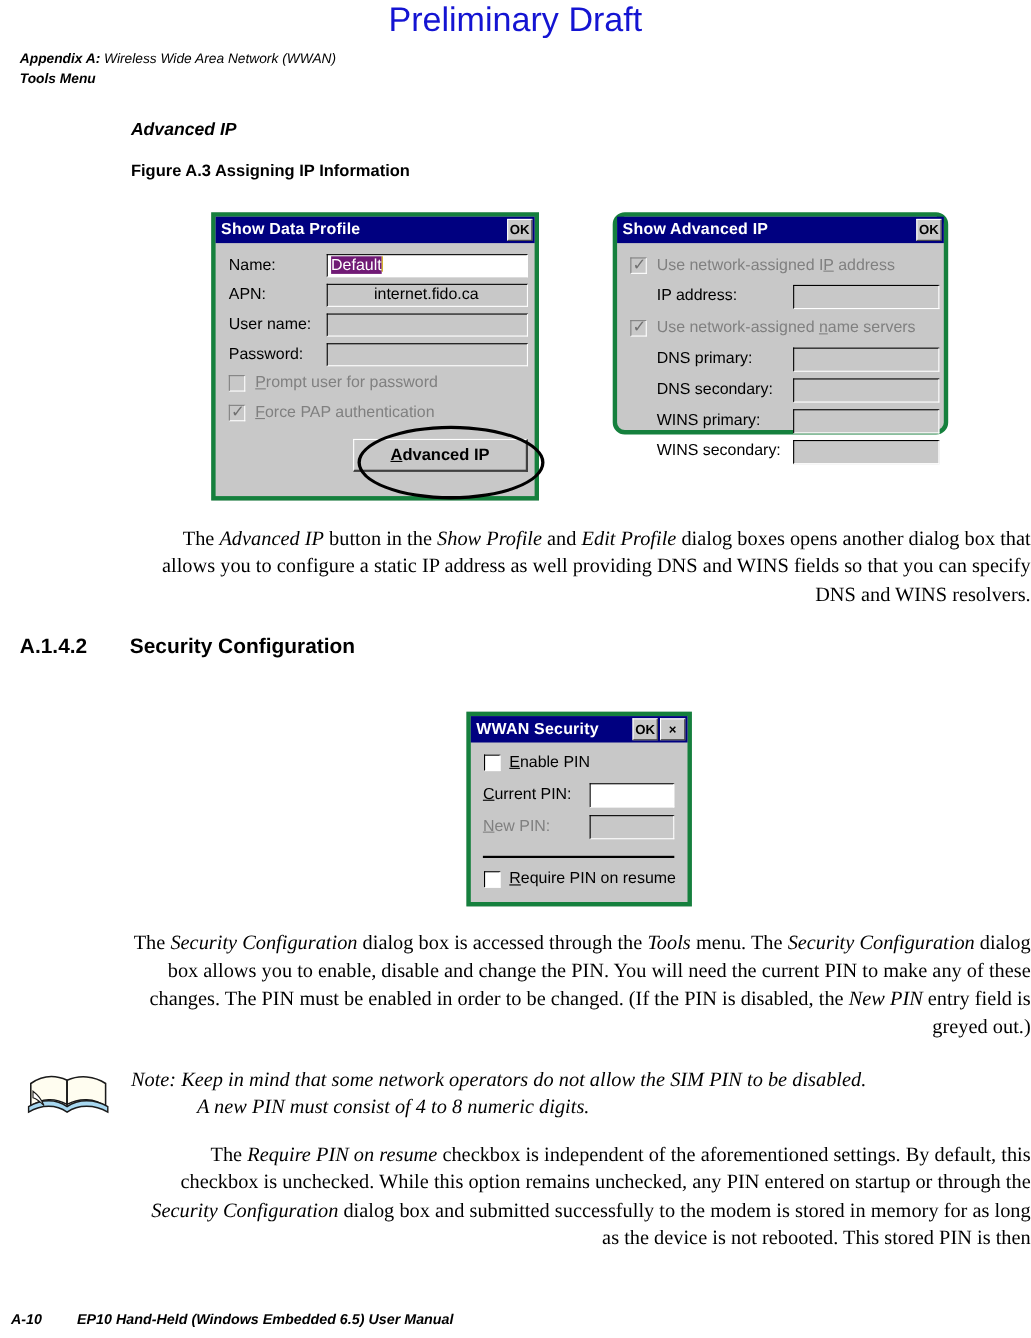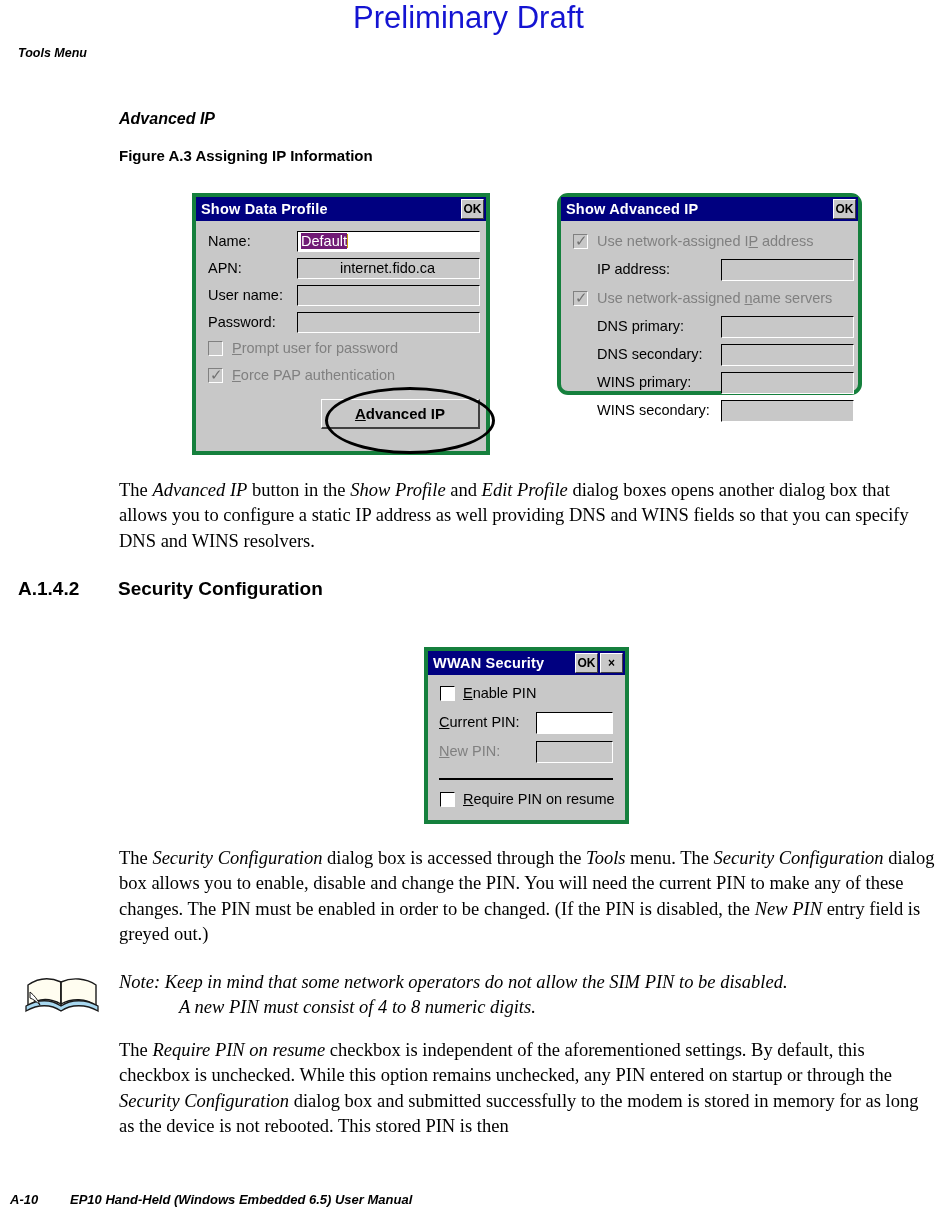--- a/index.html
+++ b/index.html
@@ -74,21 +74,21 @@
   .sec-head .num { display: inline-block; width: 100px; }
 
   
   .para {
     position: absolute;
     left: 119px;
     width: 818px;
     font-family: "Liberation Serif", serif;
     font-size: 18.5px;
     line-height: 25.4px;
-    text-align: left;
+    text-align: right;
   }
   .para i { font-style: italic; }
 
   
   .note-wrap {
     position: absolute;
     left: 18px;
     top: 968px;
     width: 919px;
   }
@@ -253,20 +253,24 @@
     background: transparent;
     pointer-events: none;
   }
 </style>
 </head>
 <body>
 
 <div class="prelim-draft">Preliminary Draft</div>
 
 <div class="hdr-block">
+  <div class="hdr-line1">
+    <span class="hdr-appendix">Appendix A:</span>
+    <span class="hdr-rest">Wireless Wide Area Network (WWAN)</span>
+  </div>
   <div class="hdr-line2">Tools Menu</div>
 </div>
 
 <div class="sub-head" style="top:110px;">Advanced IP</div>
 <div class="fig-caption" style="top:147px;">Figure A.3  Assigning IP Information</div>
 
 <div class="ce-dialog" style="left:192px; top:193px; width:298px; height:262px;">
   <div class="ce-title">
     <span class="ce-title-text">Show Data Profile</span>
     <span class="ce-tbtn">OK</span>

